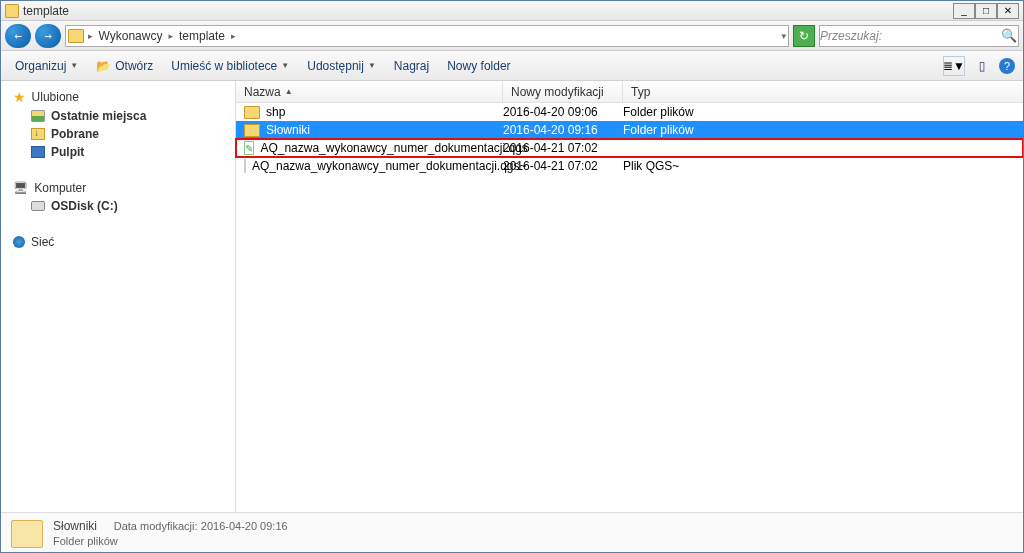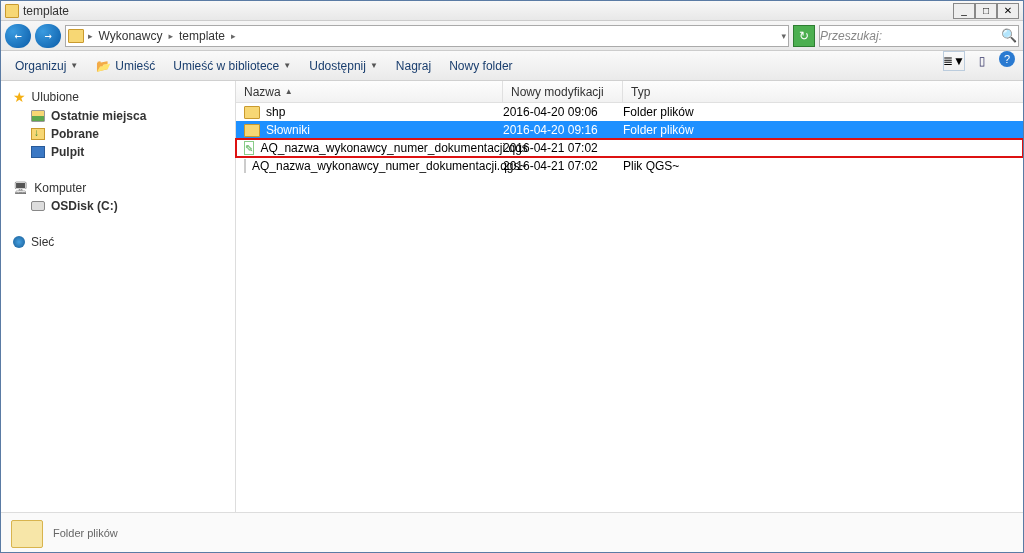--- a/index.html
+++ b/index.html
@@ -17,21 +17,21 @@
   .arrow { font-family: monospace; }
   .address { flex:1; height:22px; border:1px solid #aaa; background:#fff; display:flex; align-items:center; padding:0 2px; gap:4px;}
   .address .folder-icon { width:16px; height:14px; background:#f7d774; border:1px solid #c99a2e; border-radius:1px;}
   .address .crumb { color:#333; padding:0 2px;}
   .address .sep { color:#666; font-size:9px; }
   .refresh-btn { width:22px; height:22px; background:#4caf50; border:1px solid #2e7d32; display:flex; align-items:center; justify-content:center; color:#fff; font-size:12px;}
   .search { width:200px; height:22px; border:1px solid #aaa; background:#fff; display:flex; align-items:center; padding:0 0; color:#888;}
   .search-text{ flex:1; font-style:italic; color:#888;}
   .search-icon { width:18px; height:18px; display:flex; align-items:center; justify-content:center; color:#2a6fb8; font-size:13px;}
   
-  .toolbar { height:30px; background:linear-gradient(to bottom,#fafafa,#eaeaea); display:flex; padding:0 8px; gap:6px; border-bottom:1px solid #d0d0d0;}
+  .toolbar { height:30px; background:linear-gradient(to bottom,#fafafa,#eaeaea); display:flex; align-items:center; padding:0 8px; gap:6px; border-bottom:1px solid #d0d0d0;}
   .tbtn { padding:3px 6px; color:#1a3e6e; display:flex; align-items:center; gap:4px; cursor:default;}
   .tbtn .drop { font-size:8px; color:#555; }
   .tool-spacer { flex:1; }
   .view-icon, .pane-icon, .help-icon { width:22px; height:20px; display:flex; align-items:center; justify-content:center; border:0; }
   
   .body { display:flex; height: calc(553px - 20px - 30px - 30px - 42px); }
   .sidebar { width:235px; border-right:1px solid #ddd; padding:6px 0; overflow:hidden; background:#fff;}
   .side-group { margin-bottom:18px; }
   .side-head { display:flex; align-items:center; gap:6px; padding:2px 12px; color:#333;}
   .side-item { display:flex; align-items:center; gap:6px; padding:2px 12px 2px 30px; color:#333;font-weight:bold;}
@@ -105,21 +105,21 @@
   </div>
 </div>
 
 <div class="toolbar">
   <div class="tbtn">
       <span>Organizuj</span>
       <span class="drop">▼</span>
     </div>
   <div class="tbtn">
       <span style="color:#d08a2a;">📂</span>
-      <span>Umieść</span>
+      <span>Otwórz</span>
     </div>
   <div class="tbtn">
       <span>Umieść w bibliotece</span>
       <span class="drop">▼</span>
     </div>
   <div class="tbtn">
       <span>Udostępnij</span>
       <span class="drop">▼</span>
     </div>
   <div class="tbtn">
@@ -217,15 +217,21 @@
           <div class="cell-date">2016-04-21 07:02</div>
           <div class="cell-type">Plik QGS~</div>
         </div>
       </div>
   </div>
 </div>
 
 <div class="statusbar">
   <div class="big-folder"></div>
   <div class="status-text">
+    <div>
+      <span>Słowniki</span>
+      &nbsp;&nbsp;&nbsp;
+      <span class="sub">Data modyfikacji:</span>
+      <span class="sub">2016-04-20 09:16</span>
+    </div>
     <div class="sub">Folder plików</div>
   </div>
 </div>
 
 </body></html>

